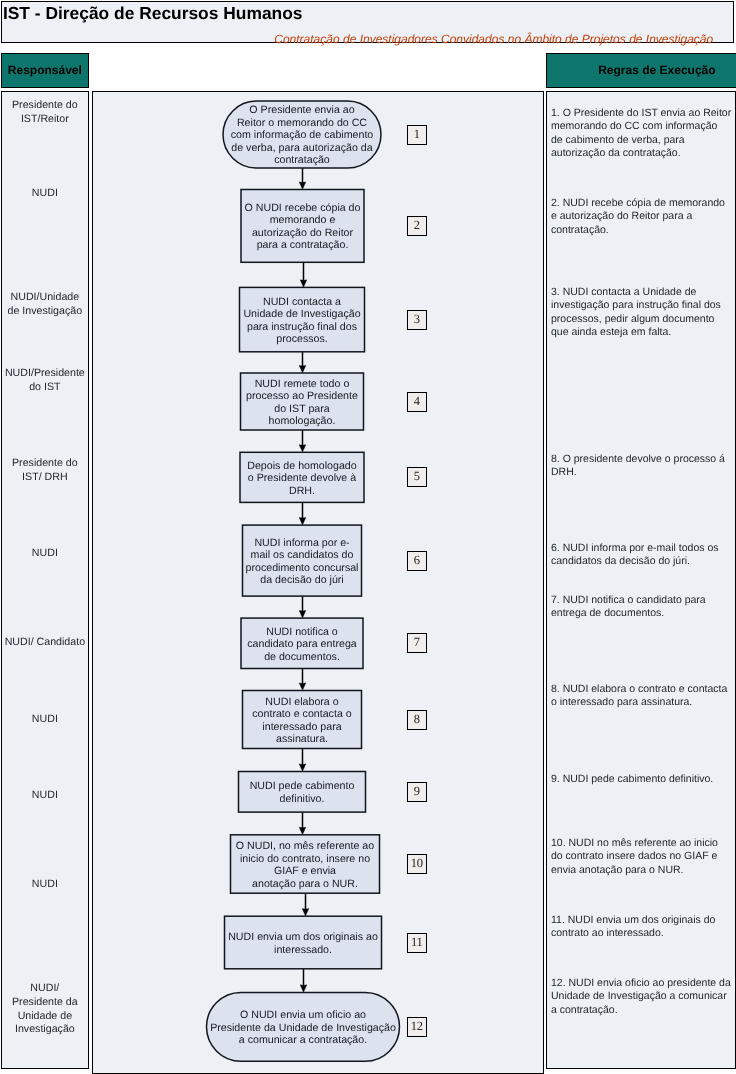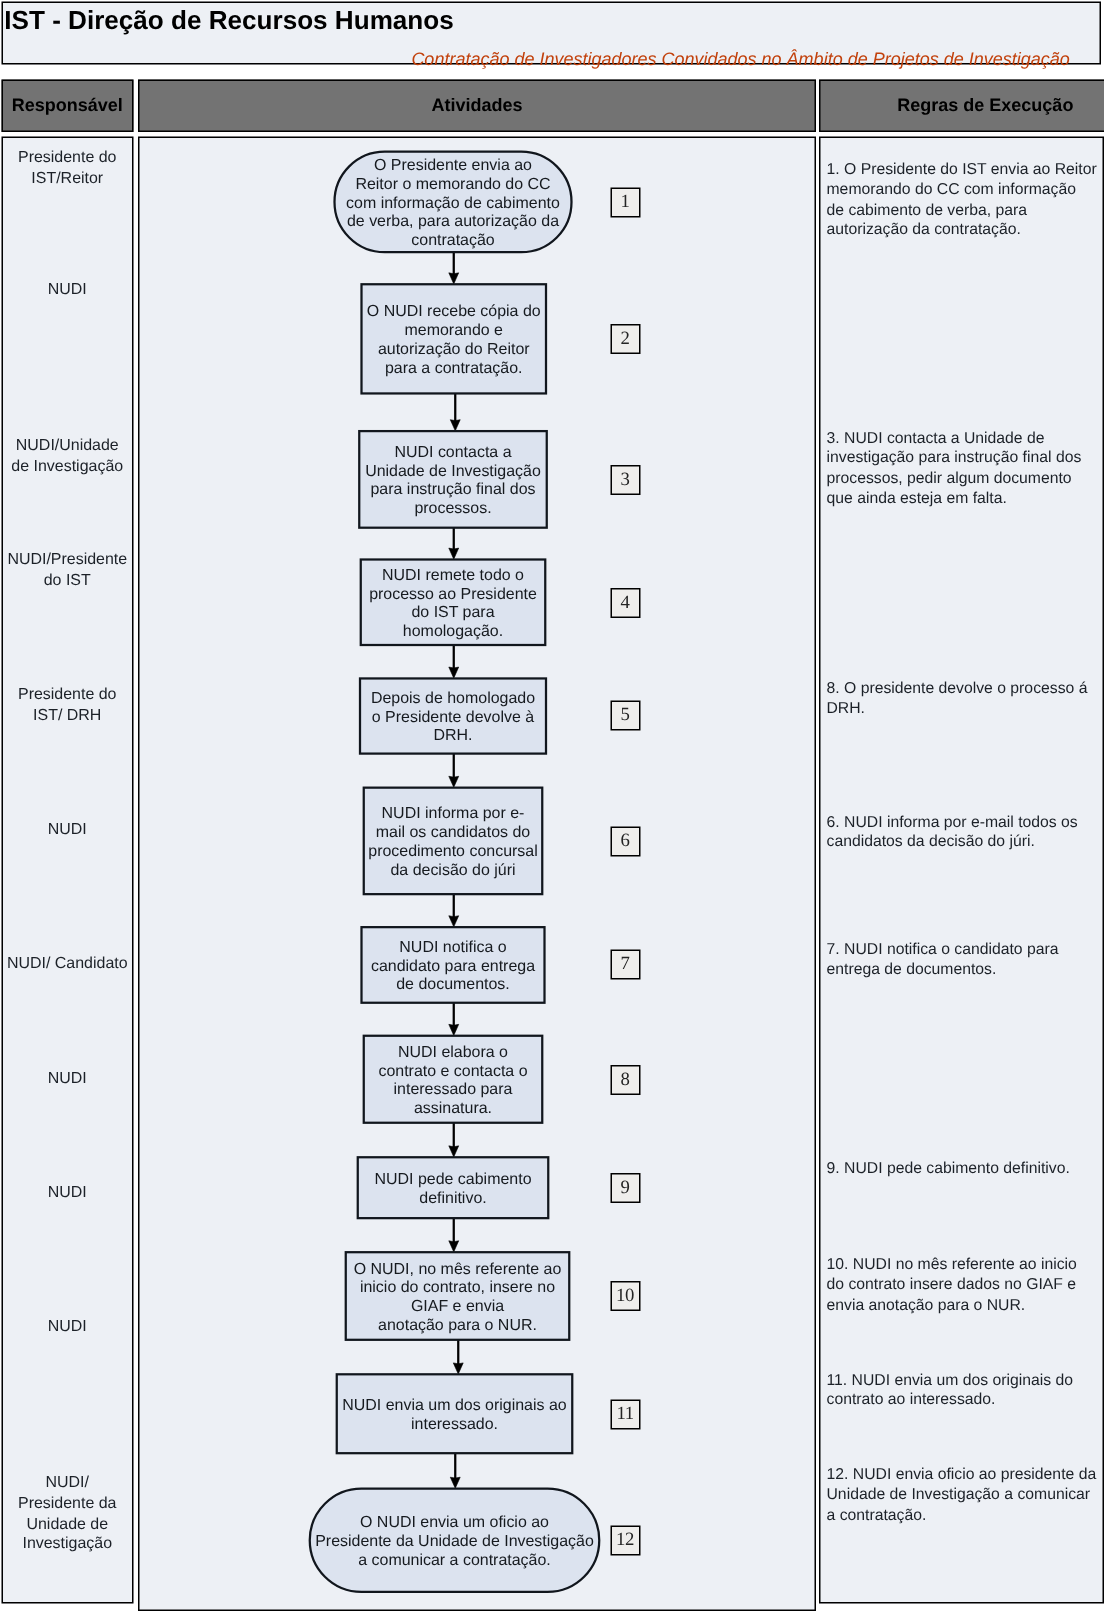--- a/index.html
+++ b/index.html
@@ -6,21 +6,21 @@
   html,body{margin:0;padding:0;background:#fff;}
   *{-webkit-font-smoothing:antialiased;text-rendering:geometricPrecision;}
   body{width:736px;height:1074px;font-family:"Liberation Sans",sans-serif;}
   #page{position:relative;width:736px;height:1074px;overflow:hidden;background:#fff;will-change:transform;padding-left:32px;}
 
   .titlebox{position:absolute;left:0.9px;top:0.9px;width:733.3px;height:42px;
      border:1.4px solid #000;background:#edf0f5;box-sizing:border-box;}
   .title-main{position:absolute;left:1px;top:1px;font-size:17.4px;font-weight:bold;color:#000;white-space:nowrap;}
   .title-sub{position:absolute;right:20px;top:30px;font-size:12px;font-style:italic;color:#c2410c;white-space:nowrap;}
 
-  .hdr{position:absolute;border:1.4px solid #000;background:#737373;box-sizing:border-box;}
+  .hdr{position:absolute;border:1.4px solid #000;background:#0f766e;box-sizing:border-box;}
   .hdr span{position:absolute;left:0;right:0;top:50%;transform:translateY(-50%);
      text-align:center;font-size:12px;font-weight:bold;color:#000;}
 
   .col{position:absolute;border:1.4px solid #000;background:#edf0f5;box-sizing:border-box;}
 
   .resp{position:absolute;left:0.6px;width:88.5px;text-align:center;font-size:10.65px;color:#1c2128;
      line-height:13.8px;white-space:pre-line;}
   .rule{position:absolute;font-size:10.5px;color:#1c2128;line-height:13.3px;white-space:nowrap;}
 
   .badge{position:absolute;width:19.5px;height:19.5px;border:1.6px solid #000;background:#efeeec;
@@ -35,23 +35,20 @@
 
 <div id="page">
 
   <div class="titlebox">
     <div class="title-main">IST - Direção de Recursos Humanos</div>
     <div class="title-sub">Contratação de Investigadores Convidados no Âmbito de Projetos de Investigação</div>
   </div>
 
   <div class="hdr" style="left:0.6px;top:52.6px;width:88.5px;height:35.6px;">
     <span>Responsável</span>
-  </div>
-  <div class="hdr" style="left:91.9px;top:52.6px;width:452.2px;height:35.6px;">
-    <span>Atividades</span>
   </div>
   <div class="hdr" style="left:545.9px;top:52.6px;width:222px;height:35.6px;">
     <span>Regras de Execução</span>
   </div>
 
   <div class="col" id="col-resp" style="left:0.6px;top:90.7px;width:88.5px;height:978.4px;"></div>
   <div class="col" id="col-act" style="left:91.9px;top:90.7px;width:452.2px;height:982.9px;"></div>
   <div class="col" id="col-rules" style="left:545.9px;top:90.7px;width:190.1px;height:978.4px;"></div>
 
   <svg class="flow" id="flowsvg" width="736" height="1074">
@@ -197,37 +194,46 @@
     <div class="resp" style="top: 982px;">NUDI/
 Presidente da
 Unidade de
 Investigação</div>
     <div class="rule" style="left: 551px; top: 107px; width: 182px;">
       <div>1. O Presidente do IST envia ao Reitor</div>
       <div>memorando do CC com informação</div>
       <div>de cabimento de verba, para</div>
       <div>autorização da contratação.</div>
     </div>
+    <div class="rule" style="left: 551px; top: 197px; width: 182px;">
+      <div>2. NUDI recebe cópia de memorando</div>
+      <div>e autorização do Reitor para a</div>
+      <div>contratação.</div>
+    </div>
     <div class="rule" style="left: 551px; top: 286px; width: 182px;">
       <div>3. NUDI contacta a Unidade de</div>
       <div>investigação para instrução final dos</div>
       <div>processos, pedir algum documento</div>
       <div>que ainda esteja em falta.</div>
     </div>
     <div class="rule" style="left: 551px; top: 453px; width: 182px;">
       <div>8. O presidente devolve o processo á</div>
       <div>DRH.</div>
     </div>
     <div class="rule" style="left: 551px; top: 542px; width: 182px;">
       <div>6. NUDI informa por e-mail todos os</div>
       <div>candidatos da decisão do júri.</div>
     </div>
-    <div class="rule" style="left: 551px; top: 594px; width: 182px; margin-top: 33px;">
+    <div class="rule" style="left: 551px; top: 594px; width: 182px;">
       <div>7. NUDI notifica o candidato para</div>
       <div>entrega de documentos.</div>
+    </div>
+    <div class="rule" style="left: 551px; top: 683px; width: 182px;">
+      <div>8. NUDI elabora o contrato e contacta</div>
+      <div>o interessado para assinatura.</div>
     </div>
     <div class="rule" style="left: 551px; top: 773px; width: 182px;">
       <div>9. NUDI pede cabimento definitivo.</div>
     </div>
     <div class="rule" style="left: 551px; top: 837px; width: 182px;">
       <div>10. NUDI no mês referente ao inicio</div>
       <div>do contrato insere dados no GIAF e</div>
       <div>envia anotação para o NUR.</div>
     </div>
     <div class="rule" style="left: 551px; top: 914px; width: 182px;">

